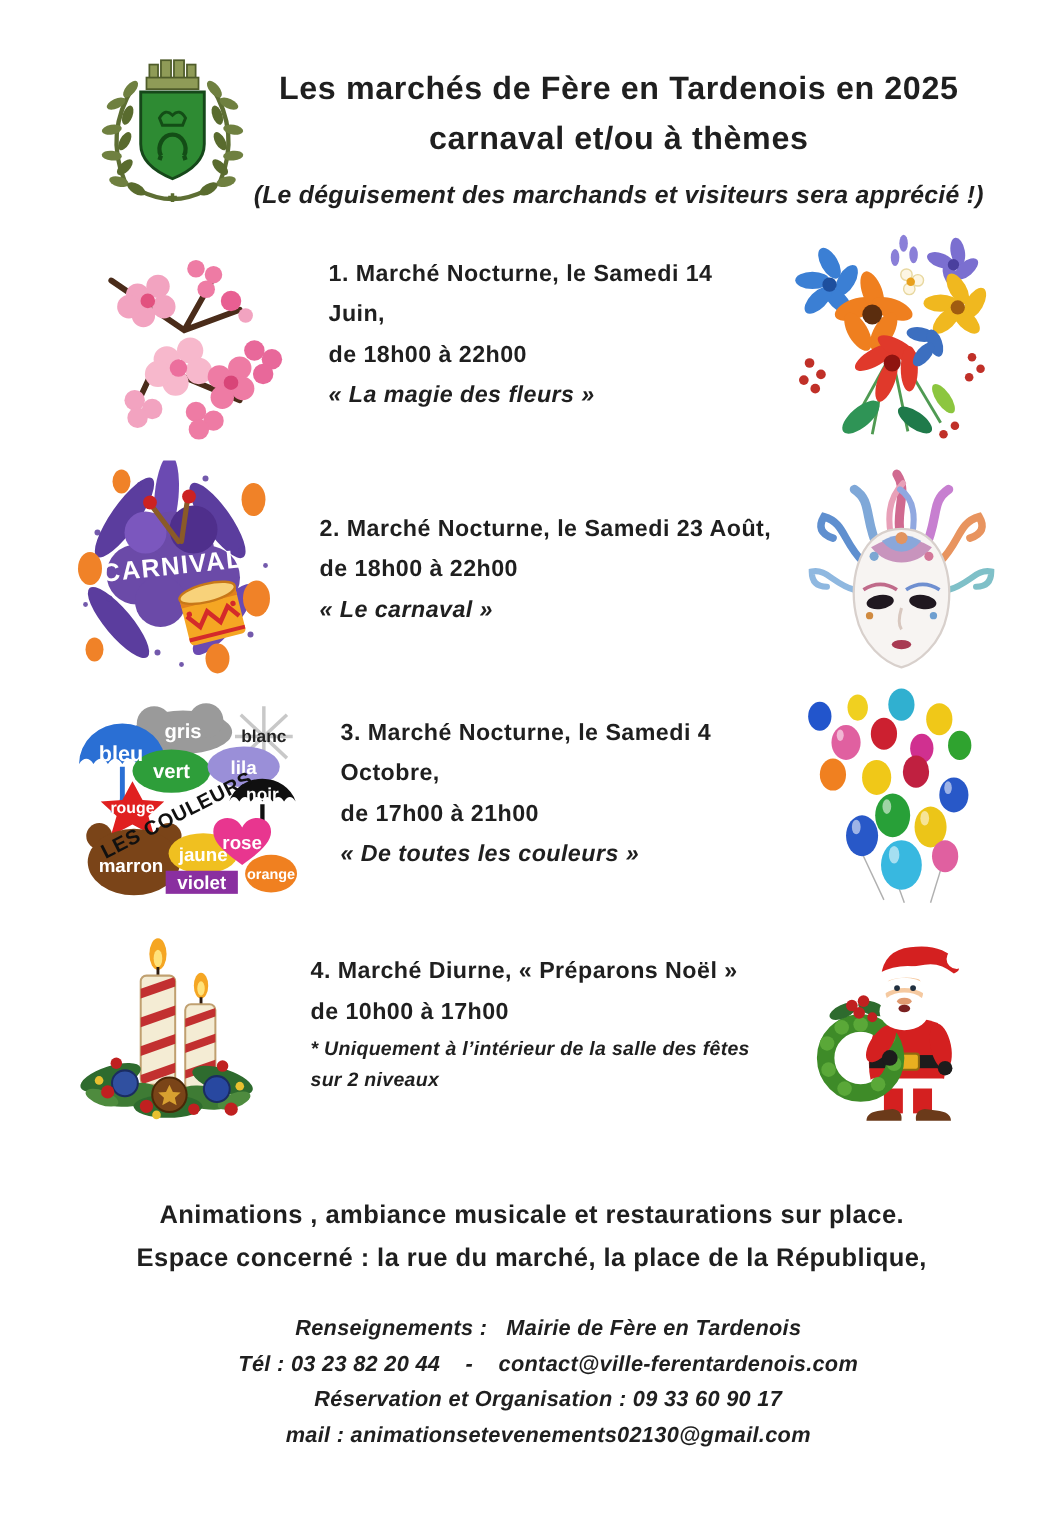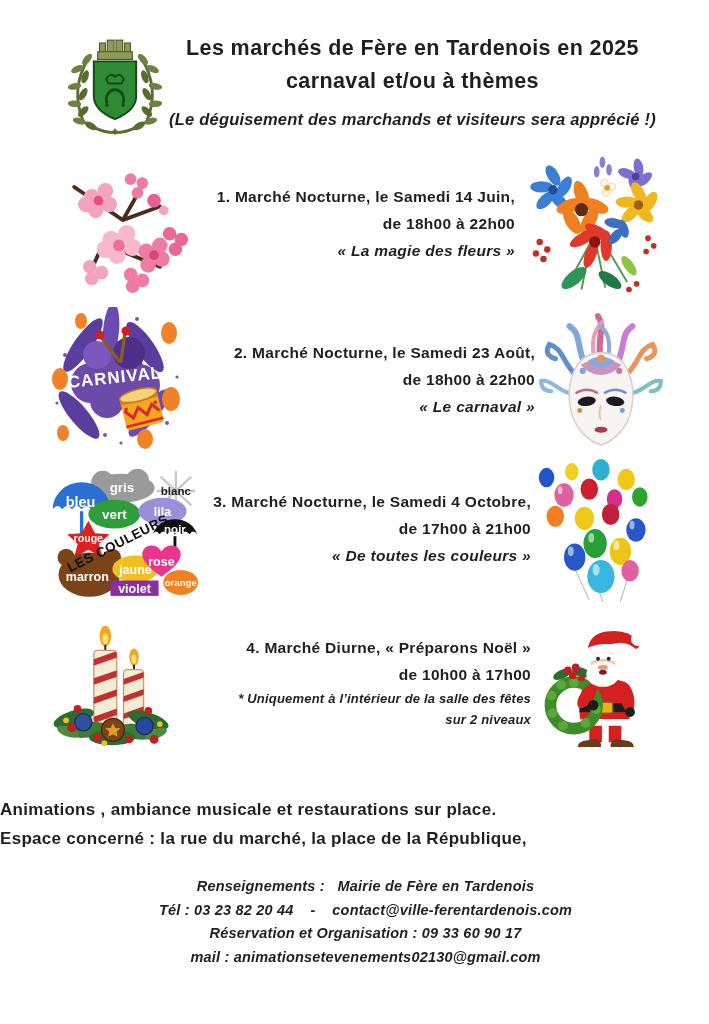--- a/index.html
+++ b/index.html
@@ -1,39 +1,39 @@
 <!DOCTYPE html>
 <html><head>
 <meta charset="utf-8">
 <style>
   html,body{margin:0;padding:0;background:#ffffff;}
   .page{
     position:relative;width:709px;height:1024px;background:#ffffff;
     font-family:"Liberation Sans",sans-serif;color:#1f1f1f;overflow:hidden;
   }
   
-  .header{display:flex;align-items:flex-start;padding-top:28px;}
+  .header{display:flex;align-items:flex-end;padding-top:28px;}
   .crest{margin-left:62px;flex:0 0 auto;}
   .header-text{flex:1;text-align:center;margin-right:52px;padding-top:4px;}
   .title{font-size:21.5px;font-weight:bold;line-height:33px;letter-spacing:.4px;}
   .subtitle{font-size:16.5px;font-weight:bold;font-style:italic;margin-top:12px;letter-spacing:.2px;}
   
   .event-row{display:flex;align-items:center;}
   .row-1{height:162px;margin-top:2px;}
   .row-2{height:150px;}
   .row-3{height:149px;}
   .row-4{height:158px;}
   .img-left{flex:0 0 auto;margin-left:45px;}
   .img-right{flex:0 0 auto;margin-right:42px;}
-  .event-text{flex:1;text-align:right;margin-left:14px;}
+  .event-text{flex:1;text-align:left;margin-left:28px;}
   .event-line{font-size:15.5px;font-weight:bold;line-height:27px;letter-spacing:.3px;}
   .event-theme{font-size:15.5px;font-weight:bold;font-style:italic;line-height:27px;letter-spacing:.3px;}
   .event-note{font-size:13px;font-weight:bold;font-style:italic;line-height:21px;letter-spacing:.2px;}
   
-  .footer{margin-top:34px;}
+  .footer{margin-top:34px;text-align:center;}
   .footer-line{font-size:17px;font-weight:bold;line-height:29px;letter-spacing:.3px;}
   .contact{margin-top:22px;text-align:center;padding-left:22px;}
   .contact-line{font-size:14.5px;font-weight:bold;font-style:italic;line-height:23.5px;letter-spacing:.2px;white-space:pre-wrap;}
   svg text{font-family:"Liberation Sans",sans-serif;}
 </style>
 </head>
 <body>
 
 <div class="page">
 

